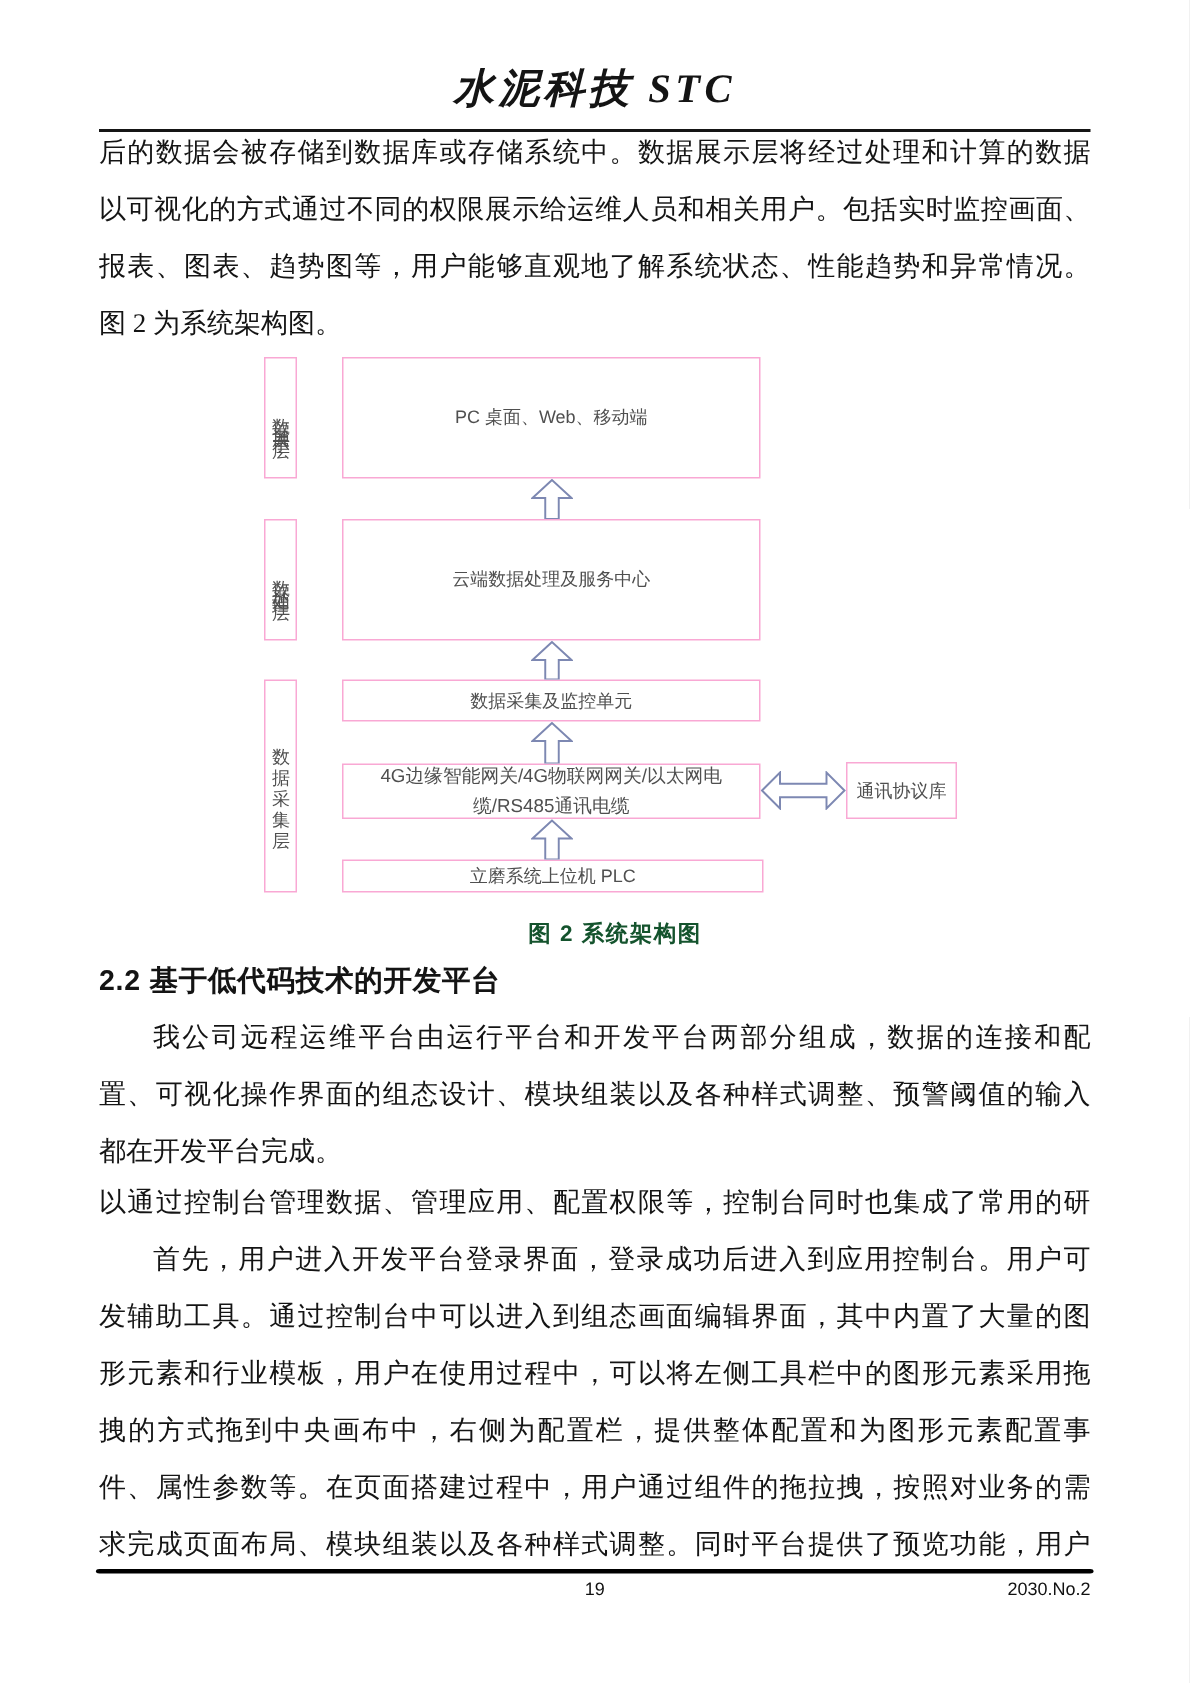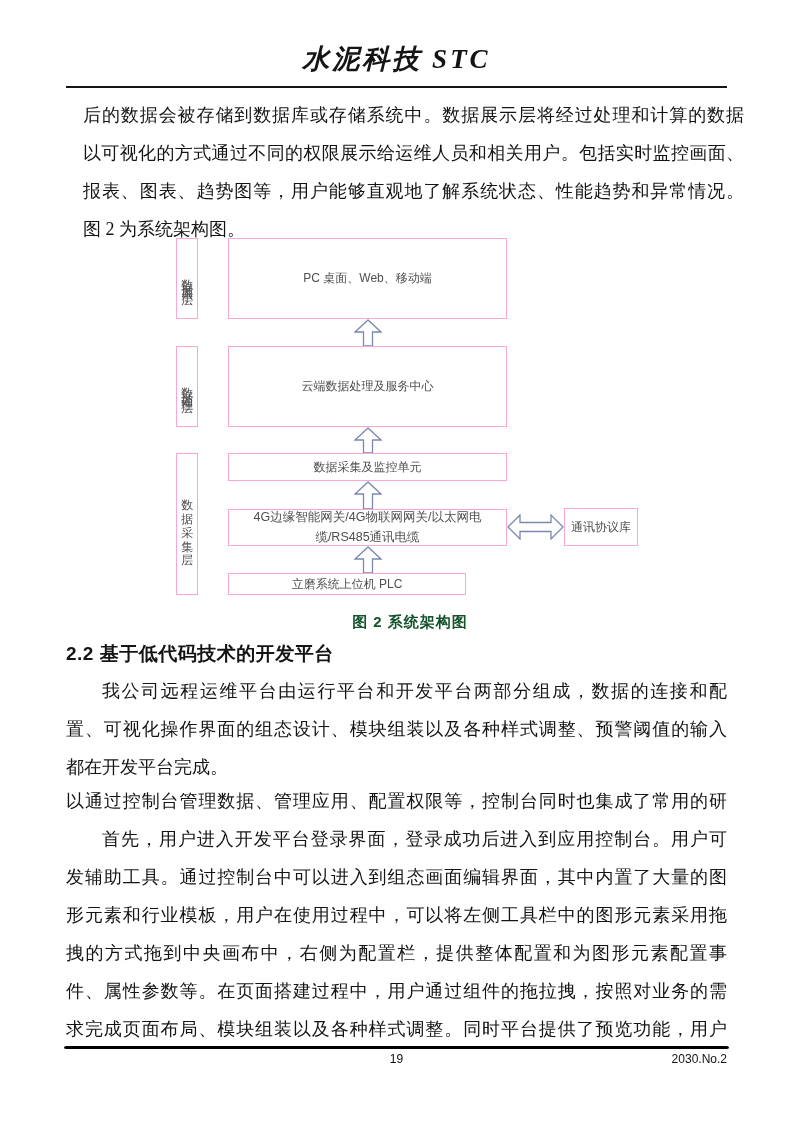--- a/index.html
+++ b/index.html
@@ -16,21 +16,21 @@
   }
   .header-rule { position:absolute; left:66px; top:86px; width:661px; height:2px; background:#151515; }
   
   .para { position:absolute; left:66px; width:661px; font-size:18px; }
   .para .line {
     height:38px; line-height:38px;
     text-align:justify; text-align-last:justify;
   }
   .para .line.last { text-align-last:auto; }
   .para .line.indent { text-indent:36px; }
-  #p1 { top:96px;margin-left:17px; }
+  #p1 { top:82px; }
   #p2 { top:672px; }
   #p3 { top:782px; }
   .section-heading {
     position:absolute; left:66px; top:641px; width:661px;
     font-family:"Liberation Sans","DejaVu Sans",sans-serif;
     font-size:19px; font-weight:bold; letter-spacing:0.5px;
   }
   
   .figure { position:absolute; left:170px; top:232px; width:480px; height:412px; }
   .dbox {
@@ -42,21 +42,21 @@
   }
   .vlabel { writing-mode:vertical-rl; text-orientation:upright; letter-spacing:4px; padding:2px 0; }
   .vlabel.tall { letter-spacing:14px; }
   .vl-a { left:6px; top:6px;   width:22px; height:81px; }
   .vl-b { left:6px; top:114px; width:22px; height:81px; }
   .vl-c { left:6px; top:221px; width:22px; height:142px; }
   .nd-pc      { left:58px; top:6px;   width:279px; height:81px; }
   .nd-cloud   { left:58px; top:114px; width:279px; height:81px; }
   .nd-scada   { left:58px; top:221px; width:279px; height:28px; }
   .nd-gateway { left:58px; top:277px; width:279px; height:37px; font-size:12.5px; }
-  .nd-plc     { left:58px; top:341px; width:238px; height:22px; }
+  .nd-plc     { left:58px; top:341px; width:281px; height:22px; }
   .nd-proto   { left:394px; top:276px; width:74px; height:38px; }
   .arrow { position:absolute; }
   .ar-1 { left:184px; top:87px;  }
   .ar-2 { left:184px; top:195px; }
   .ar-3 { left:184px; top:249px; }
   .ar-4 { left:184px; top:314px; }
   .ar-h { left:337px; top:282px; }
   .fig-caption {
     position:absolute; left:0; top:381px; width:100%; text-align:center;
     font-family:"Liberation Sans","DejaVu Sans",sans-serif;

